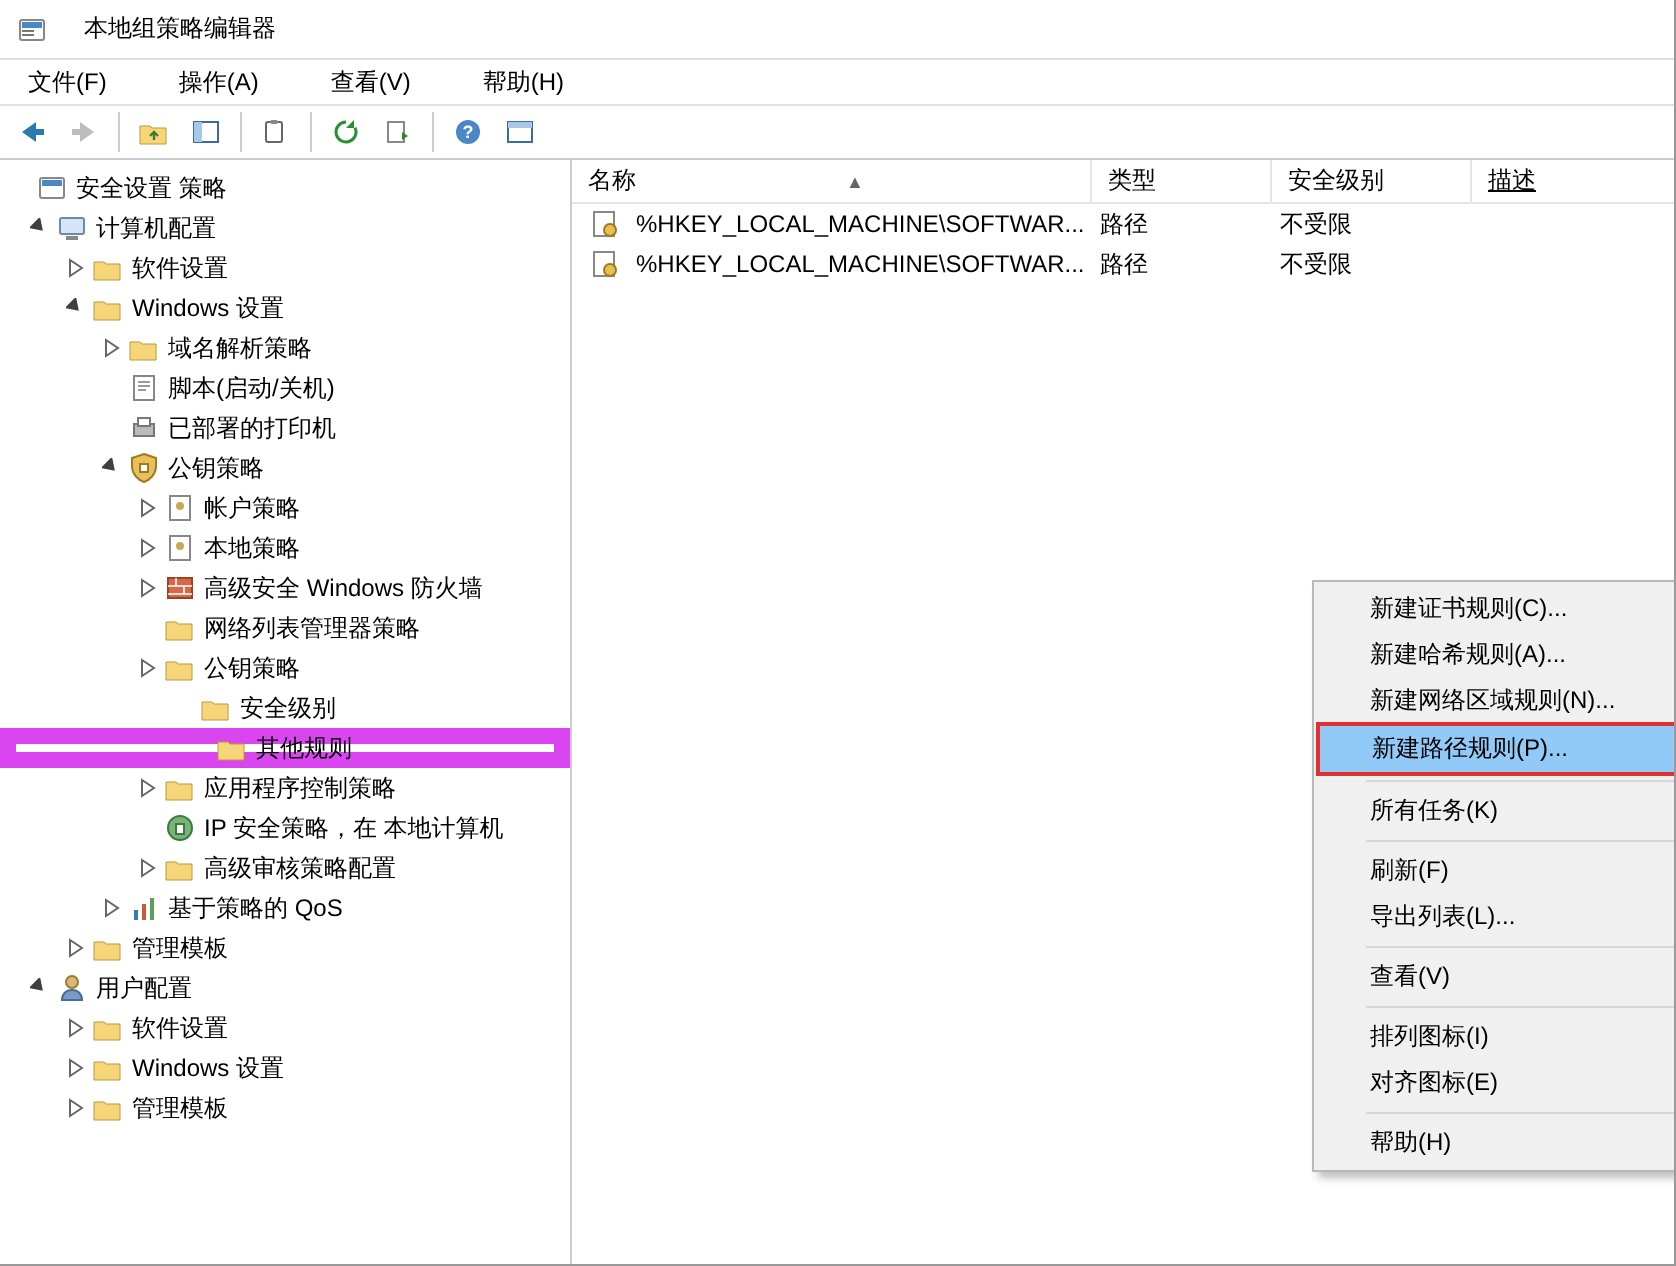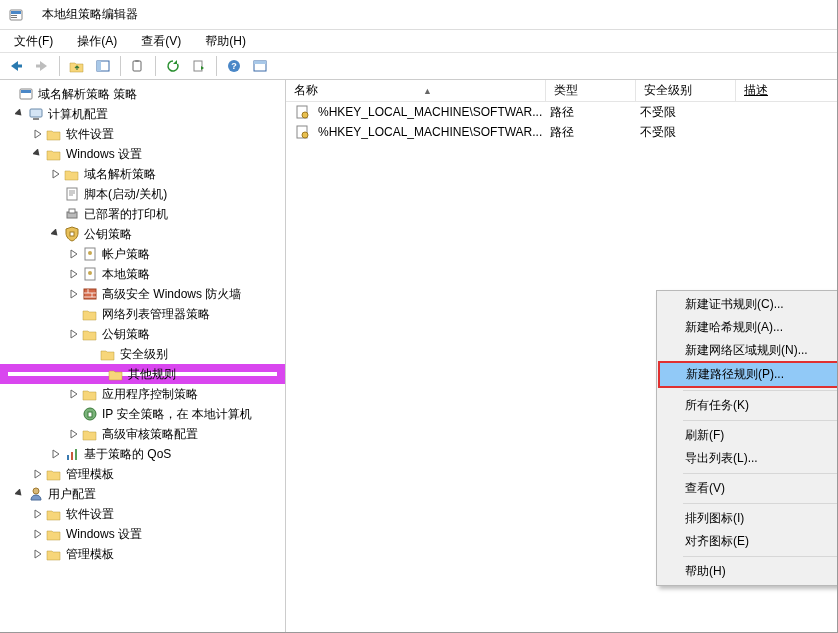--- a/index.html
+++ b/index.html
@@ -1,21 +1,21 @@
 <!DOCTYPE html>
 <html><head>
 <meta charset="utf-8">
 <style>
   * { box-sizing: border-box; margin: 0; padding: 0; font-family: "Microsoft YaHei", "Segoe UI", Tahoma, sans-serif; }
   body { width: 838px; height: 633px; background: #fff; font-size: 12px; color: #000; overflow: hidden; border-right:1px solid #999; border-bottom:1px solid #999;}
   
   .titlebar { height: 30px; background: #fff; display: flex; align-items: center; padding: 0 8px; border-bottom: 1px solid #ddd; gap: 18px; }
   .titlebar .app-icon svg { width: 16px; height: 16px; display:block;}
   
-  .menubar { height: 22px; display: flex; align-items: center; padding: 0 6px; gap: 8px; }
+  .menubar { height: 22px; display: flex; align-items: center; padding: 0 6px; gap: 20px; }
   .menubar .mitem { padding: 2px 8px; cursor: default; }
   
   .toolbar { height: 28px; display: flex; align-items: center; padding: 0 4px; gap: 2px; border-top:1px solid #e2e2e2; border-bottom: 1px solid #ccc; background:#fff;}
   .tbtn { width: 24px; height: 24px; display: flex; align-items: center; justify-content: center; border:1px solid transparent;}
   .tsep { width: 1px; height: 20px; background: #ccc; margin: 0 3px; }
   
   .content { display: flex; height: calc(633px - 30px - 22px - 28px); }
   
   .tree-pane { width: 286px; border-right: 1px solid #ccc; overflow: auto; padding: 4px 0; }
   .tree ul { list-style: none; }
@@ -137,21 +137,21 @@
       <ul>
         <li>
           <div class="node" style="padding-left:4px">
             <span class="toggle"></span>
             <span class="nicon">
                 <svg viewBox="0 0 16 16">
                   <rect x="2" y="3" width="12" height="10" rx="1" fill="#fff" stroke="#888"></rect>
                   <rect x="3" y="4" width="10" height="3" fill="#4a87c7"></rect>
                 </svg>
               </span>
-            <span>域名解析策略 策略</span>
+            <span>安全设置 策略</span>
           </div>
           <ul>
             <li>
               <div class="node" style="padding-left:14px">
                 <span class="toggle">
                     <svg viewBox="0 0 10 10">
                       <path d="M1 1 L7 5 L1 9 Z" fill="#404040" transform="rotate(45 5 5)"></path>
                     </svg>
                   </span>
                 <span class="nicon">

